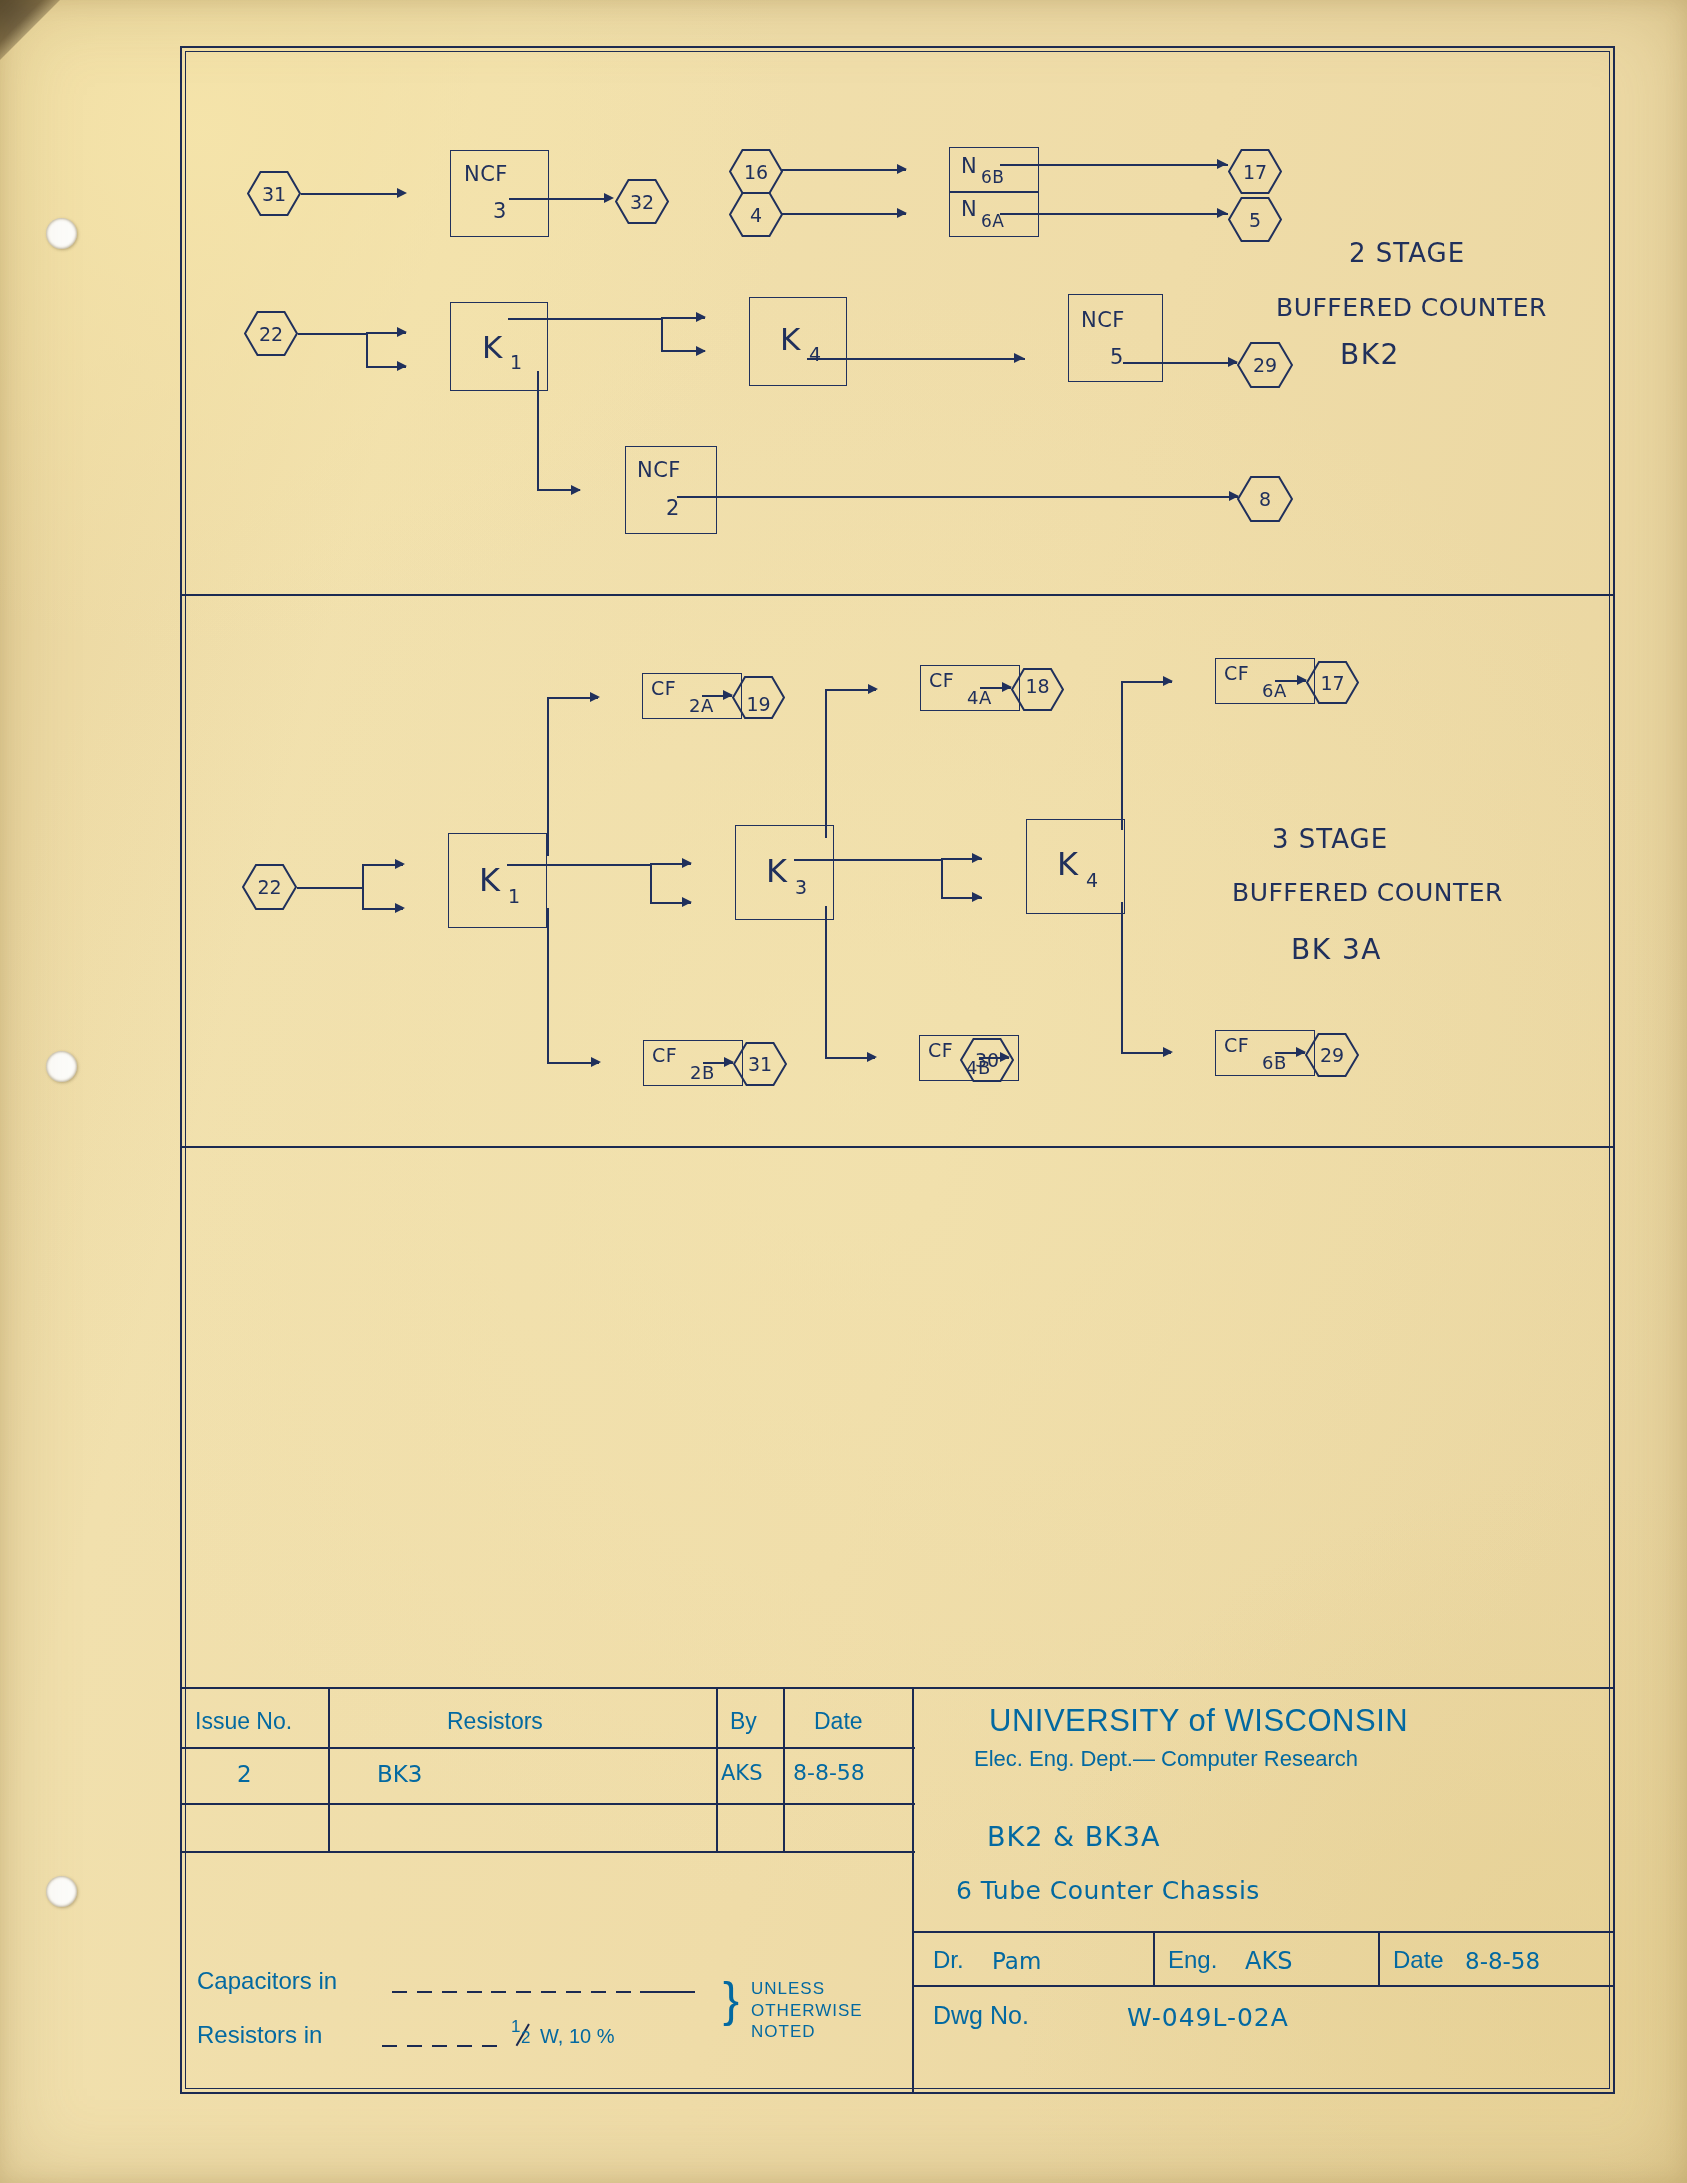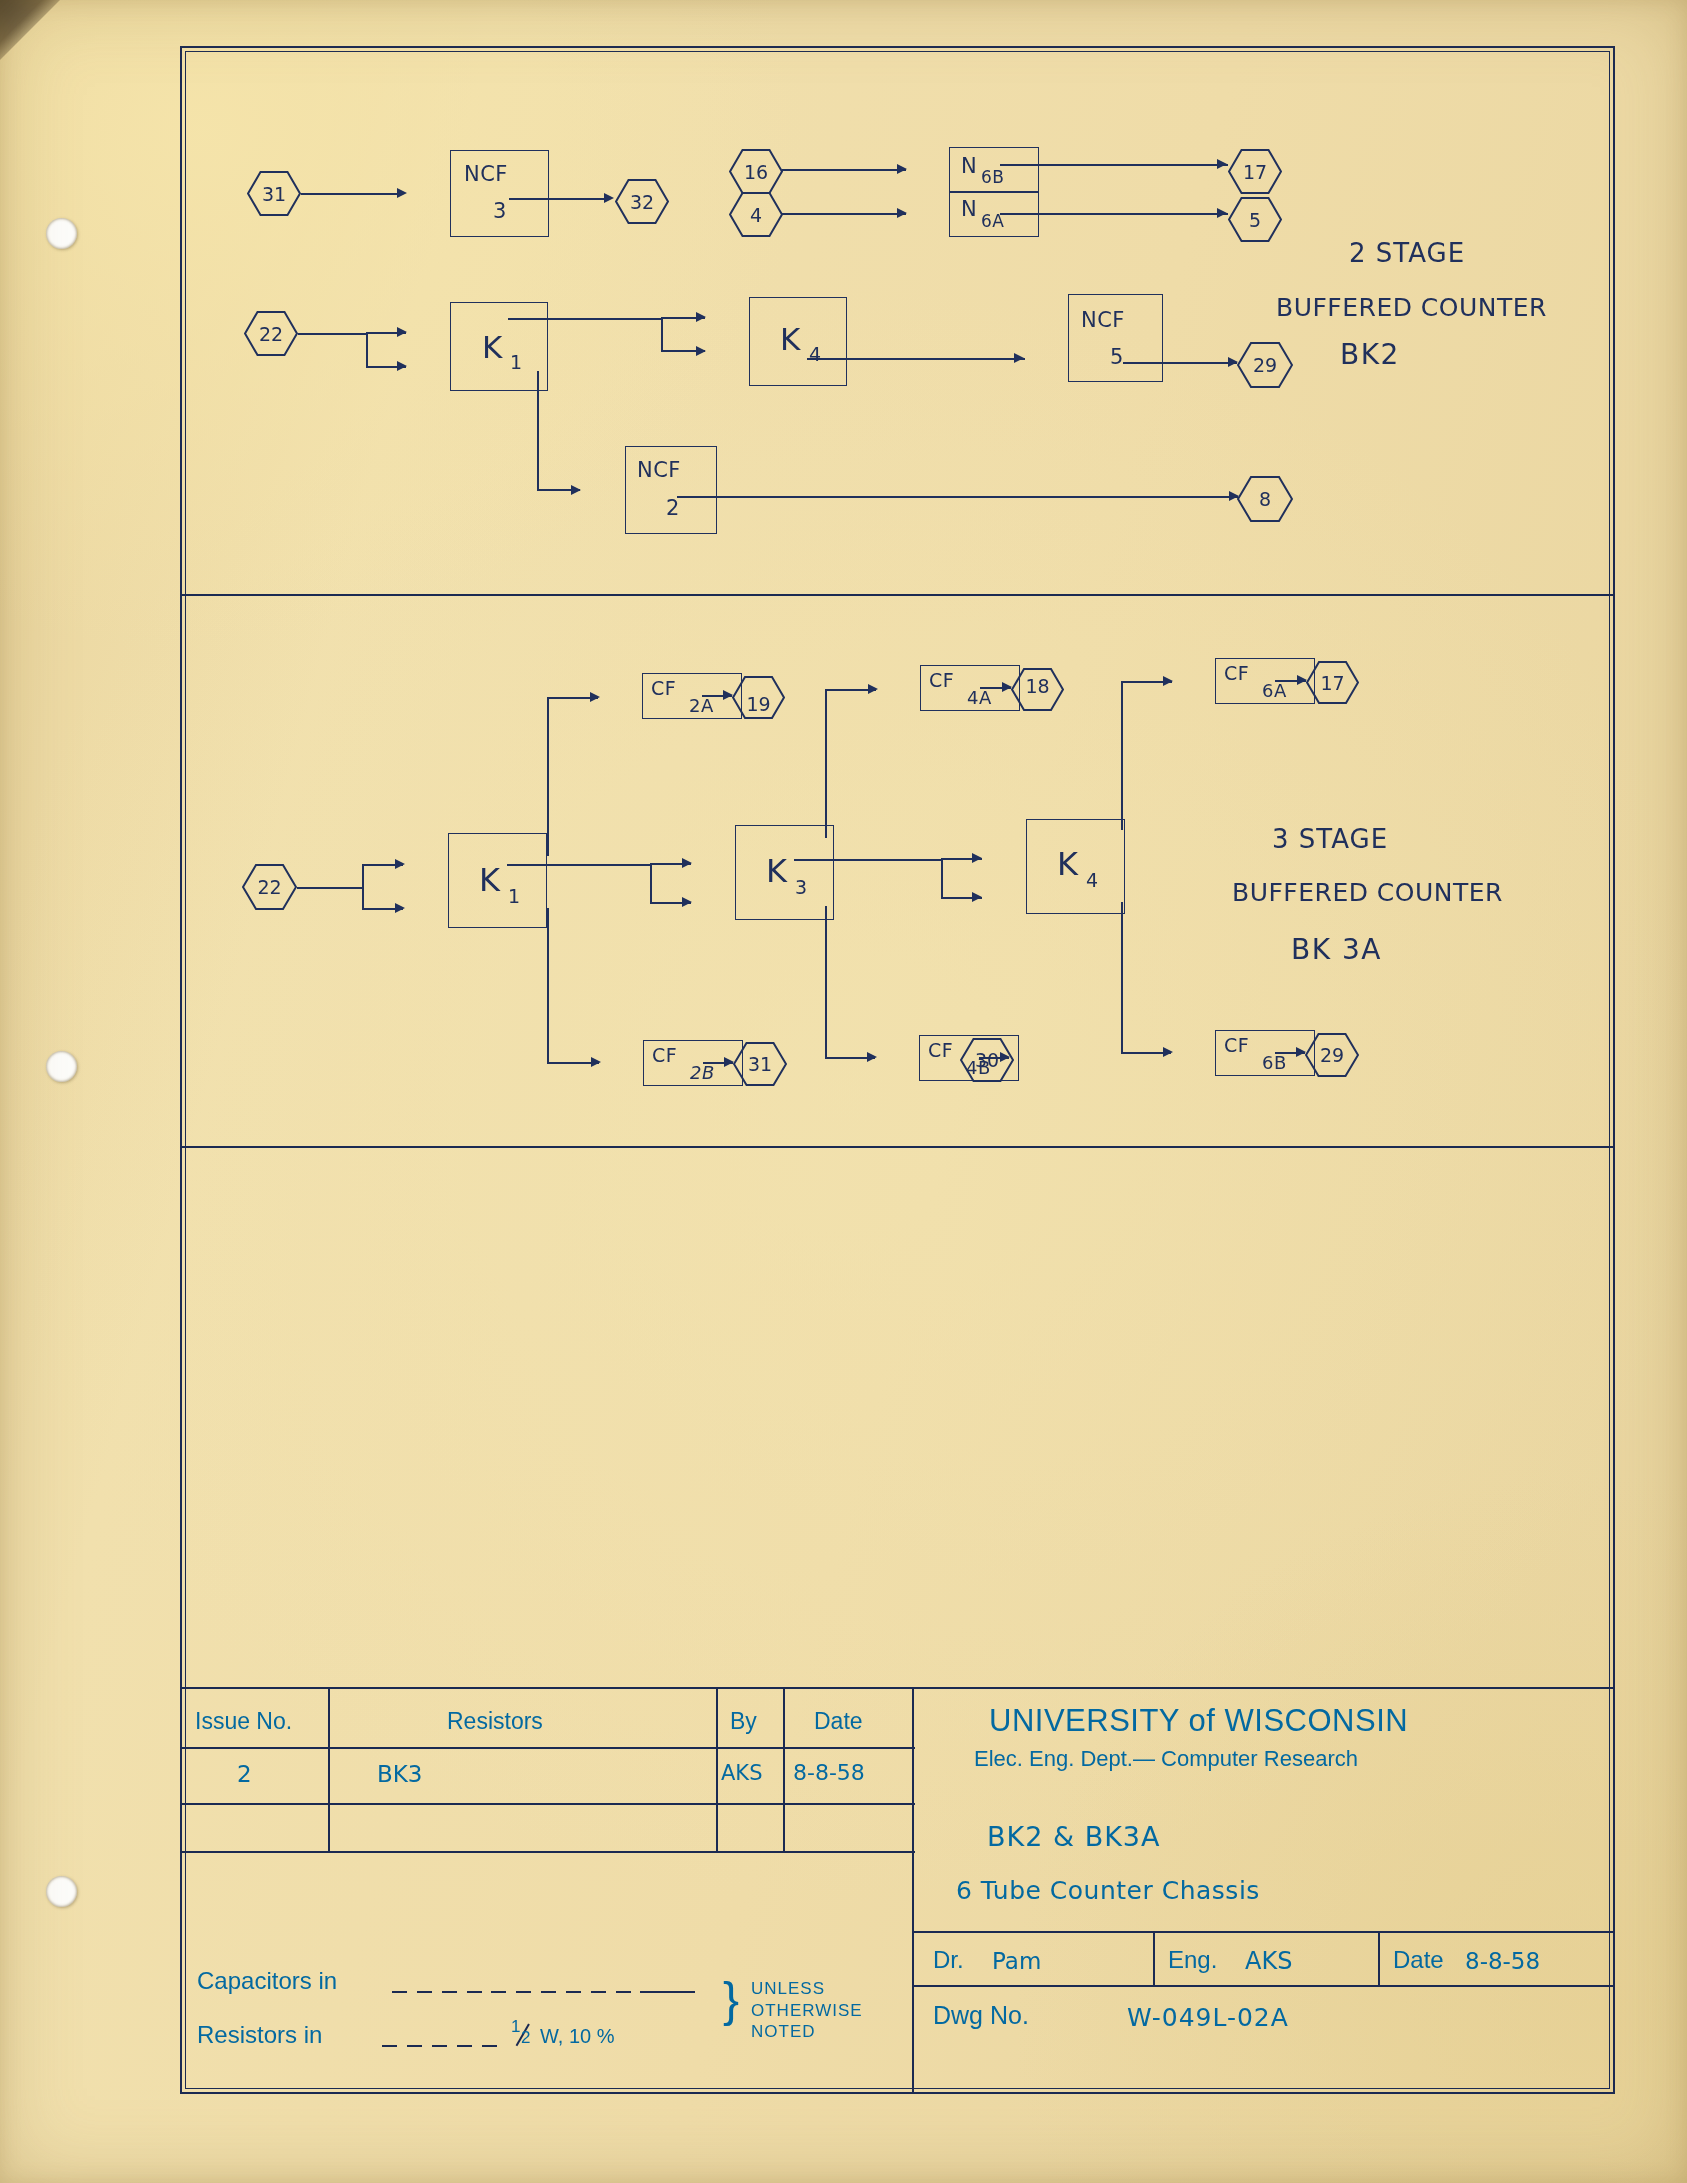--- a/index.html
+++ b/index.html
@@ -332,21 +332,21 @@
         <polygon points="26,2 80,2 104,43 80,84 26,84 2,43" fill="none" stroke="#20305c" stroke-width="4"></polygon>
       </svg>
     <span>17</span>
   </div>
 
   <div class="wire v" style="left:547px;top:908px;height:155px;"></div>
   <div class="wire h" style="left:547px;top:1062px;width:52px;"></div>
   <div class="arrow" style="left:591px;top:1057px;"></div>
   <div class="box" style="left:603px;top:1040px;width:100px;height:46px;">
     <span class="lbl" style="left:8px;top:3px;font-size:19px;">CF</span>
-    <span class="lbl" style="left:46px;top:21px;font-size:18px;font-style:italic;">2B</span>
+    <span class="lbl" style="left:46px;top:21px;font-size:18px;">2B</span>
   </div>
   <div class="wire h" style="left:703px;top:1062px;width:30px;"></div>
   <div class="arrow" style="left:724px;top:1057px;"></div>
   <div class="hex" style="left:733px;top:1042px;width:54px;height:44px;">
     <svg width="54" height="44" viewBox="0 0 108 88">
         <polygon points="27,2 81,2 106,44 81,86 27,86 2,44" fill="none" stroke="#20305c" stroke-width="4"></polygon>
       </svg>
     <span>31</span>
   </div>
 

